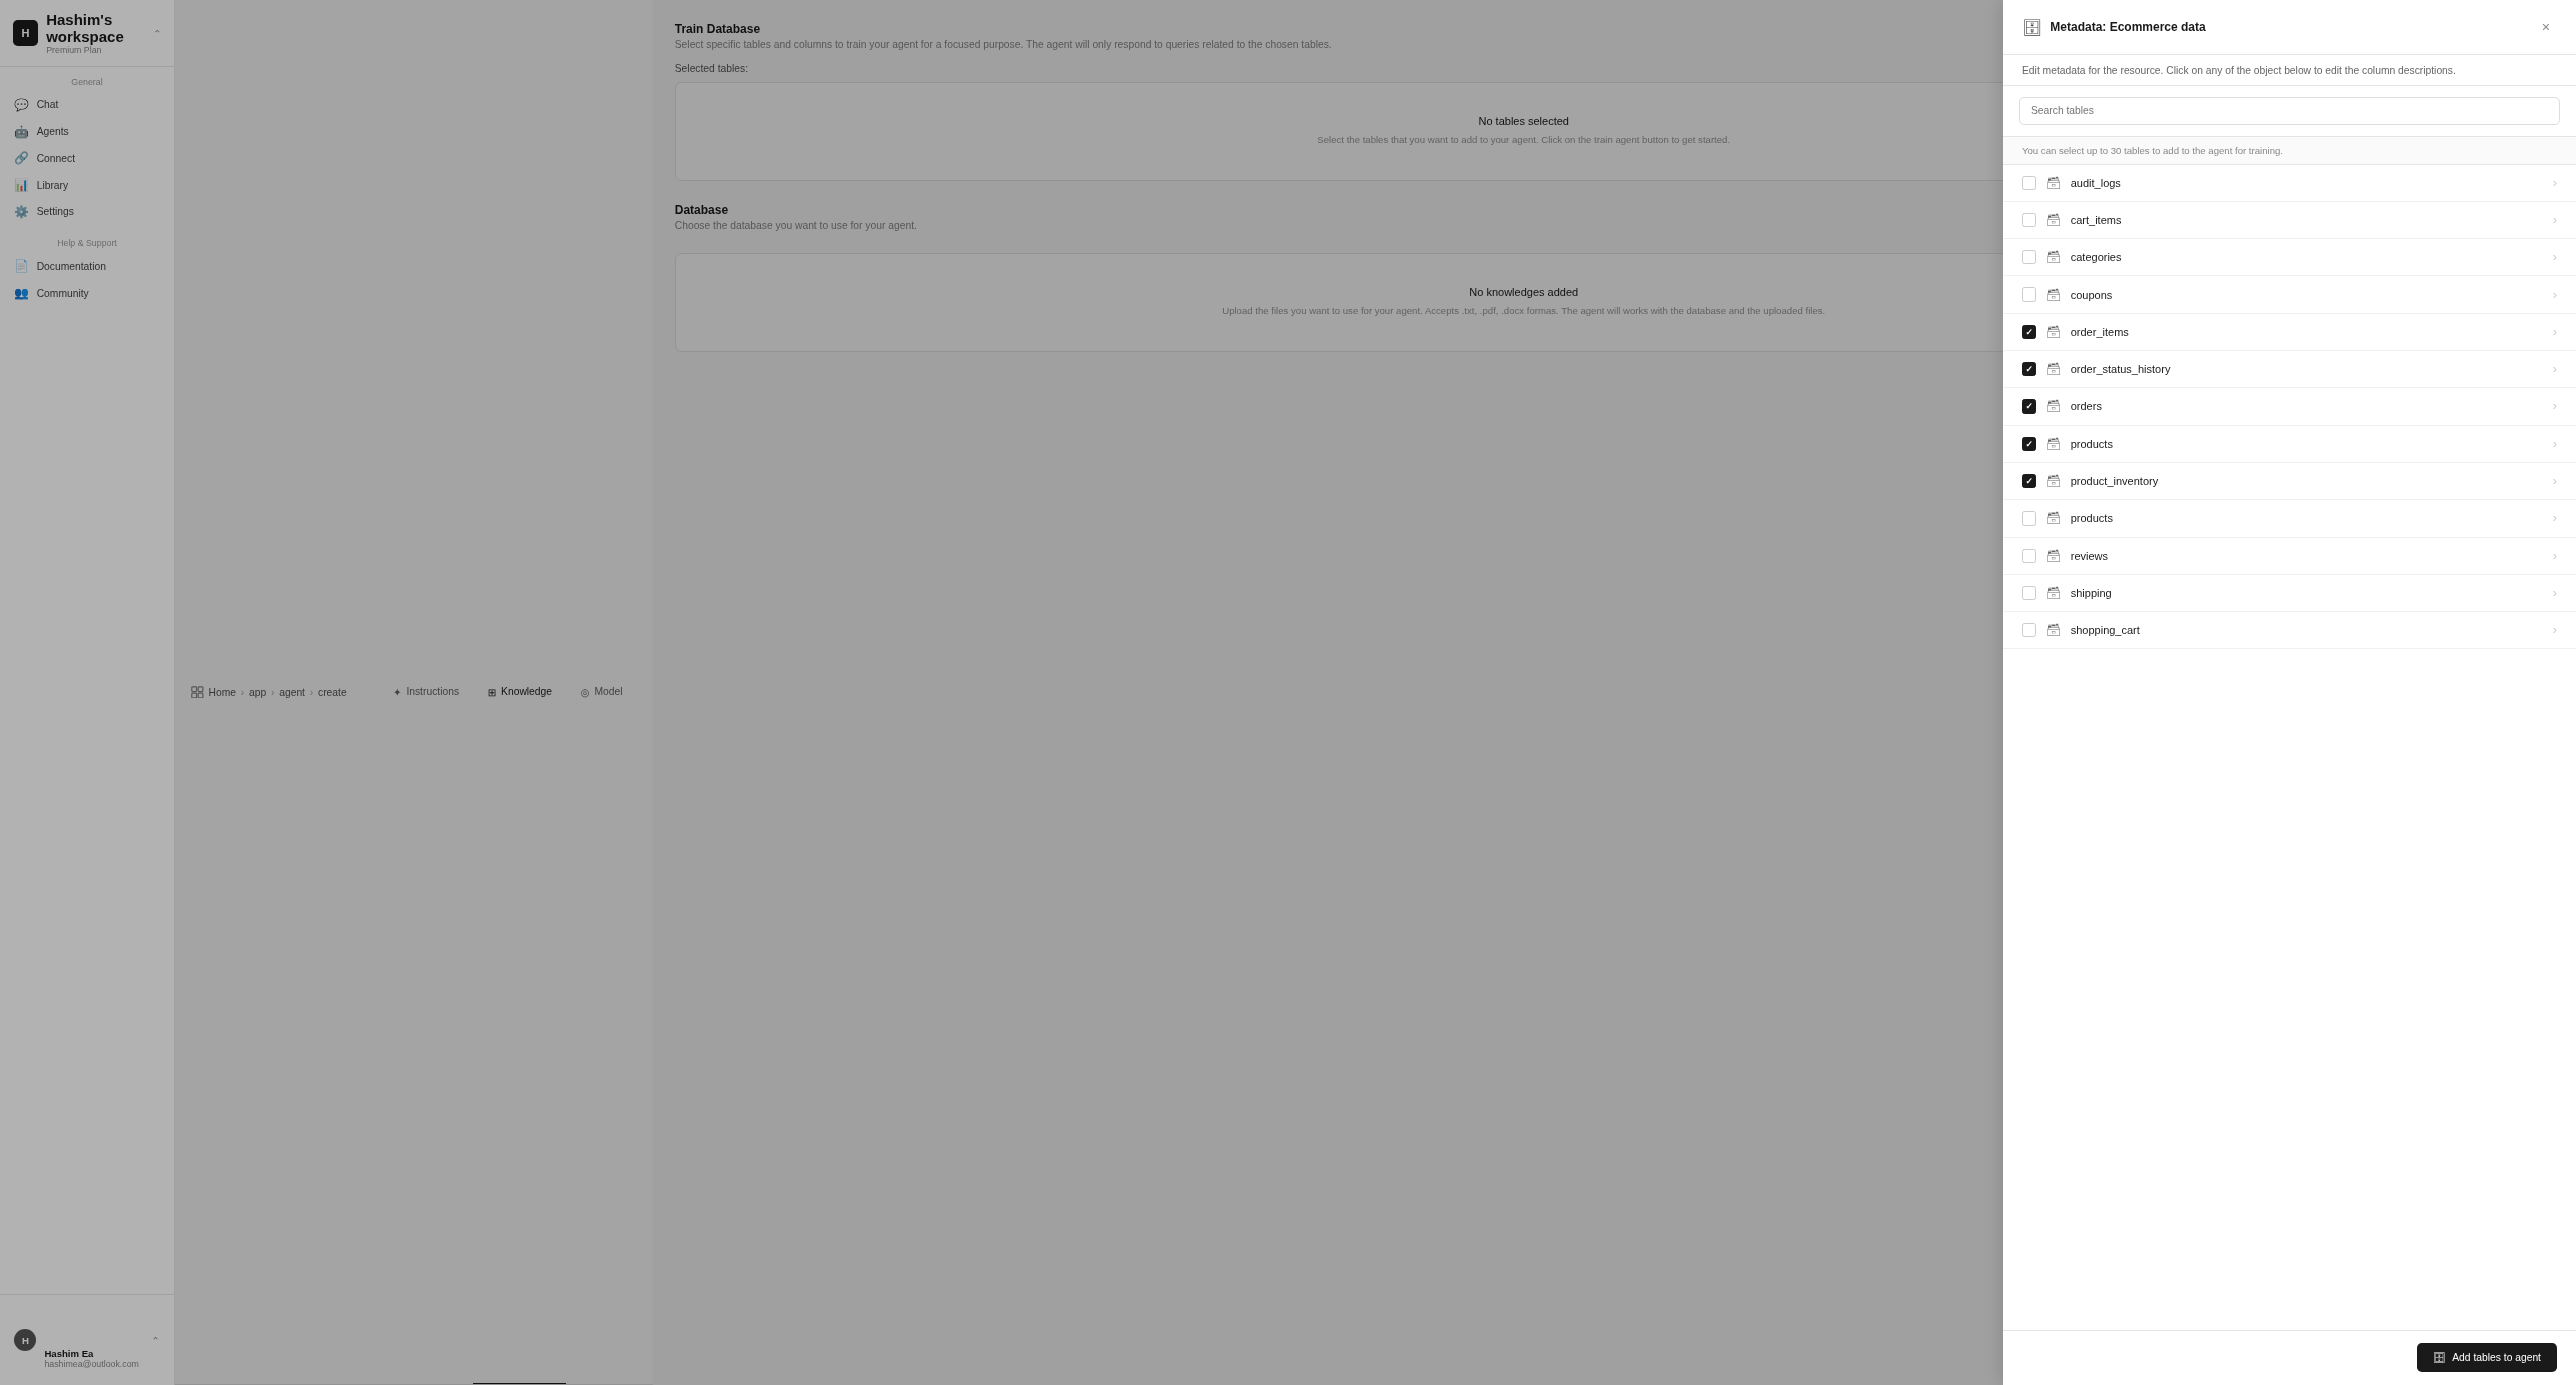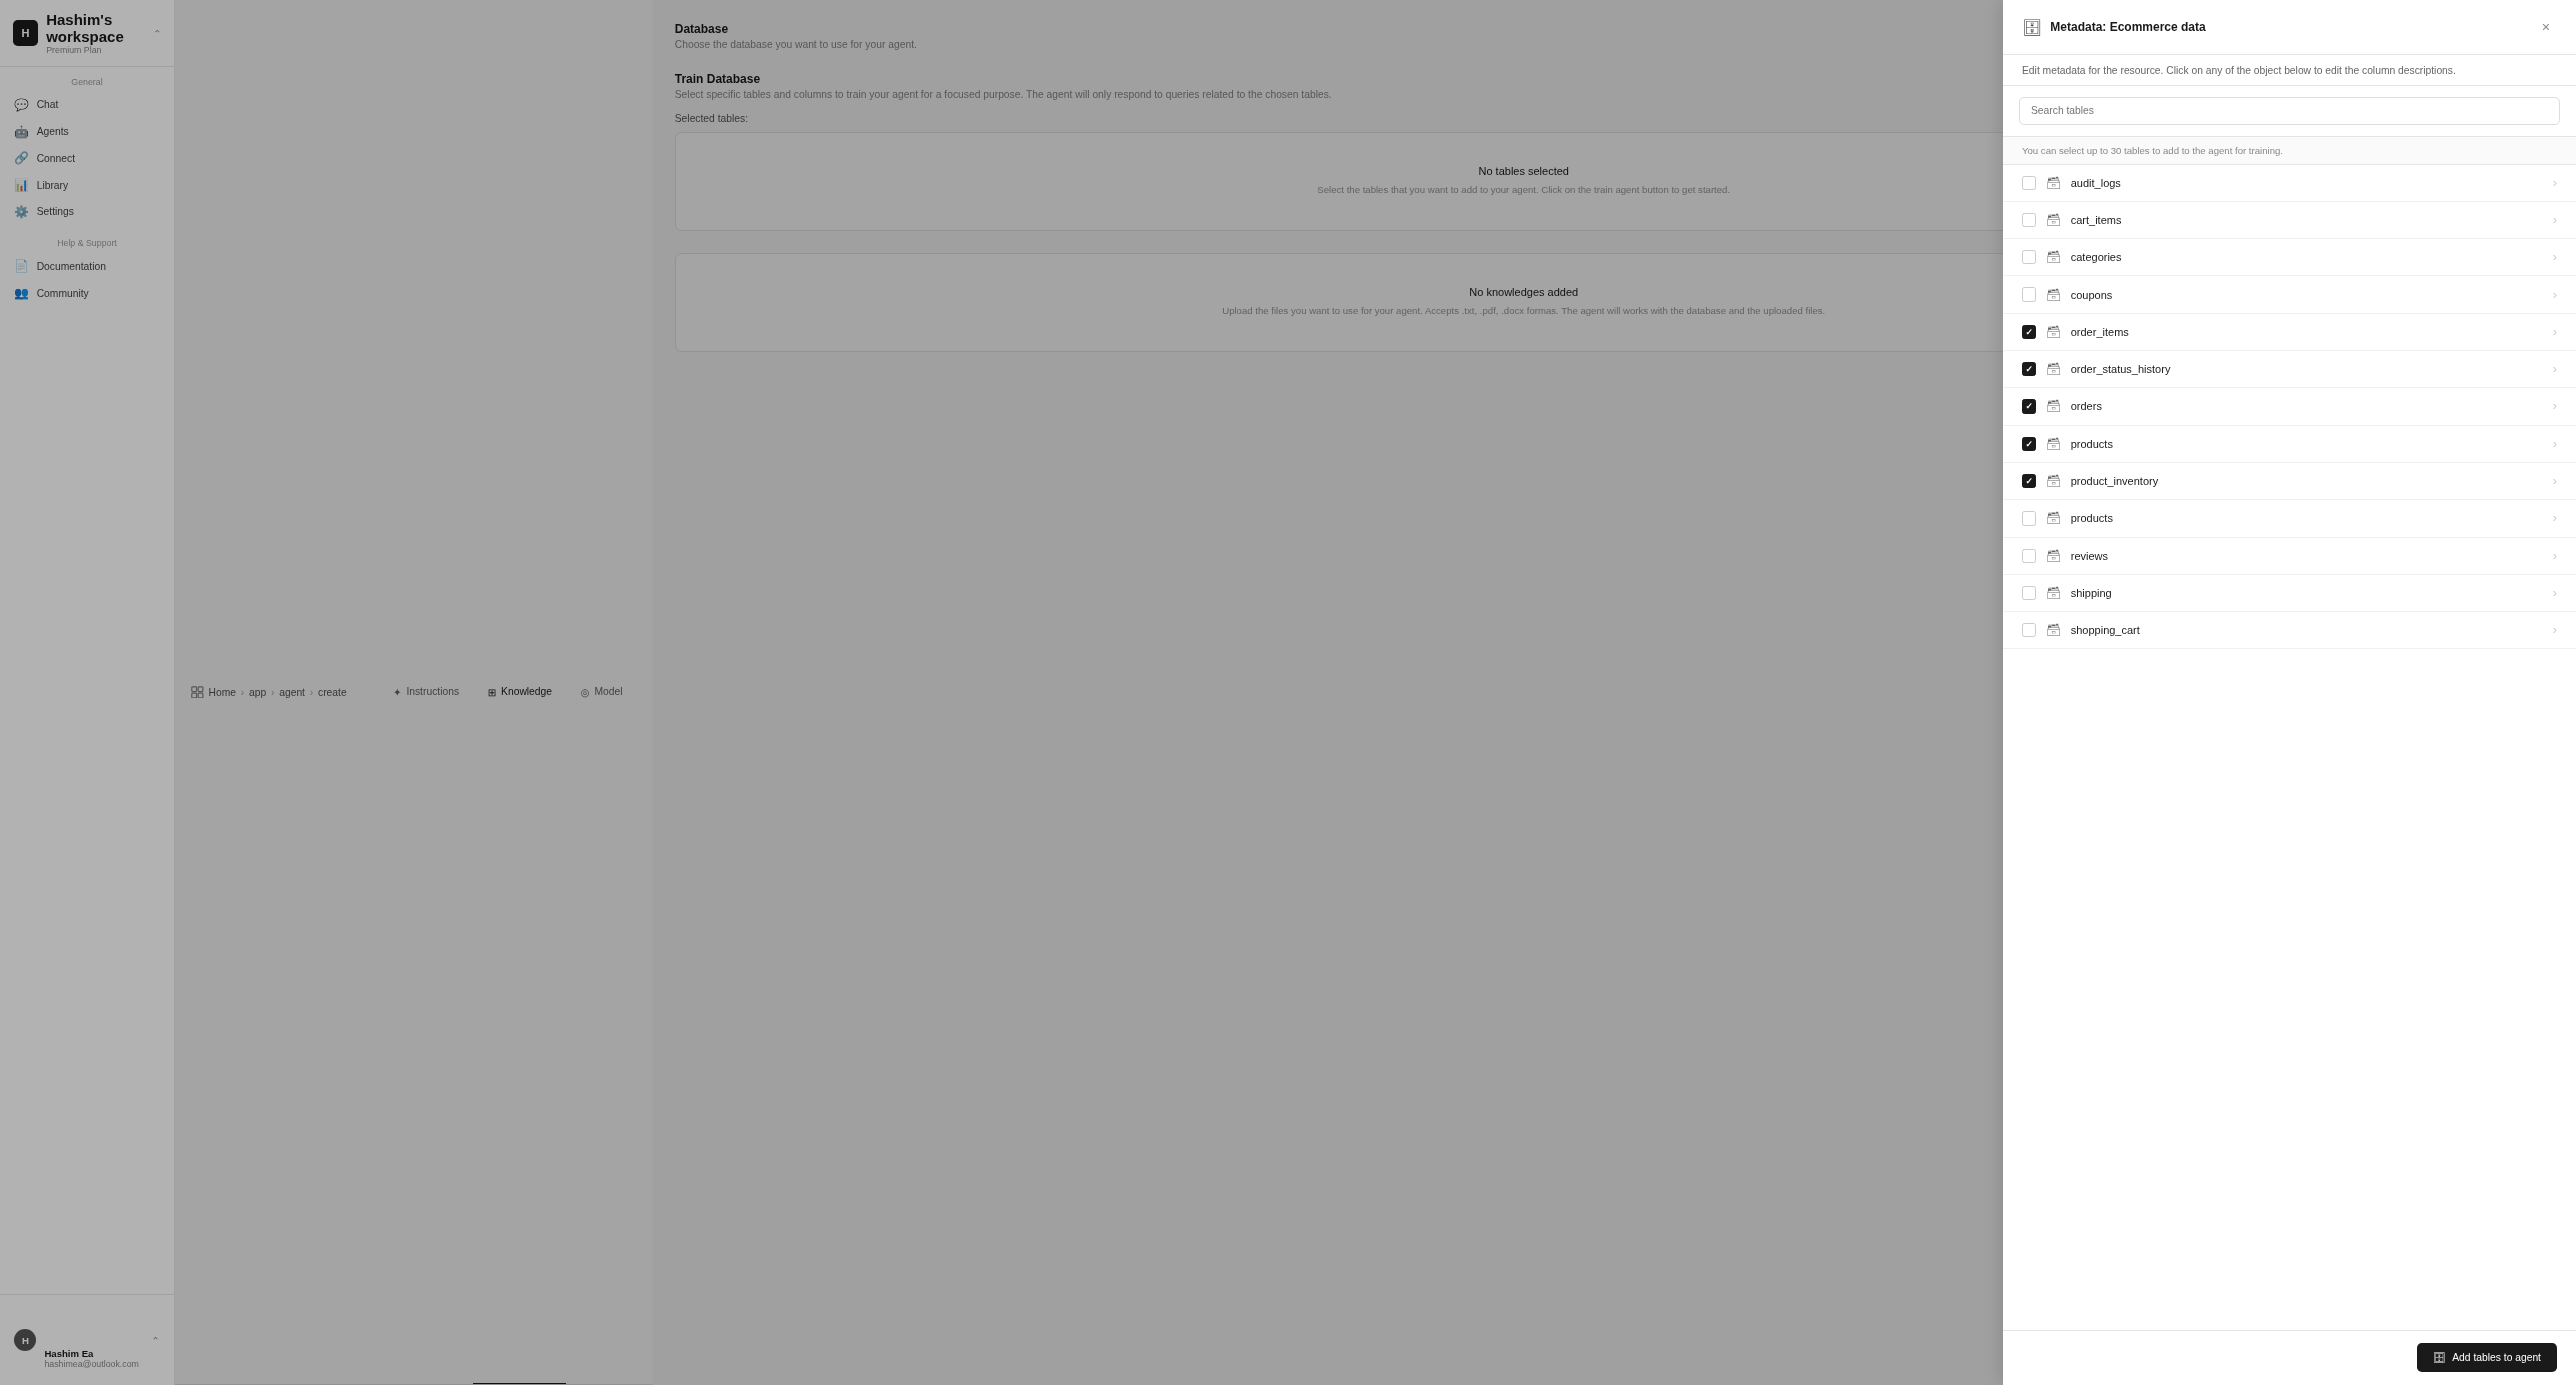--- a/index.html
+++ b/index.html
@@ -330,43 +330,43 @@
       <span class="tab-icon">◎</span>
       <span>Model</span>
     </div>
   </div>
 
   <div class="page-content">
 
     <div class="section">
       <div class="section-header">
         <div>
-          <div class="section-title">Database</div>
-          <div class="section-desc">Choose the database you want to use for your agent.</div>
-        </div>
-        <div class="db-badge">Ecommerce</div>
+          <div class="section-title">Train Database</div>
+          <div class="section-desc">Select specific tables and columns to train your agent for a focused purpose. The agent will only respond to queries related to the chosen tables.</div>
+        </div>
+        <div style="display:flex;gap:6.4px;align-items:center;">
+          <span style="color:#aaa;font-size:14.3px;cursor:pointer;">⬆</span>
+        </div>
+      </div>
+
+      <div class="selected-label">Selected tables:</div>
+
+      <div class="empty-state">
+        <div class="empty-title">No tables selected</div>
+        <div class="empty-desc">Select the tables that you want to add to your agent. Click on the train agent button to get started.</div>
       </div>
     </div>
 
     <div class="section">
       <div class="section-header">
         <div>
-          <div class="section-title">Train Database</div>
-          <div class="section-desc">Select specific tables and columns to train your agent for a focused purpose. The agent will only respond to queries related to the chosen tables.</div>
-        </div>
-        <div style="display:flex;gap:6.4px;align-items:center;">
-          <span style="color:#aaa;font-size:14.3px;cursor:pointer;">⬆</span>
-        </div>
-      </div>
-
-      <div class="selected-label">Selected tables:</div>
-
-      <div class="empty-state">
-        <div class="empty-title">No tables selected</div>
-        <div class="empty-desc">Select the tables that you want to add to your agent. Click on the train agent button to get started.</div>
+          <div class="section-title">Database</div>
+          <div class="section-desc">Choose the database you want to use for your agent.</div>
+        </div>
+        <div class="db-badge">Ecommerce</div>
       </div>
     </div>
 
     <div class="section files-section">
 
       <div class="empty-state" style="margin-top:9.6px;">
         <div class="empty-title">No knowledges added</div>
         <div class="empty-desc">Upload the files you want to use for your agent. Accepts .txt, .pdf, .docx formas.
 The agent will works with the database and the uploaded files.</div>
       </div>

